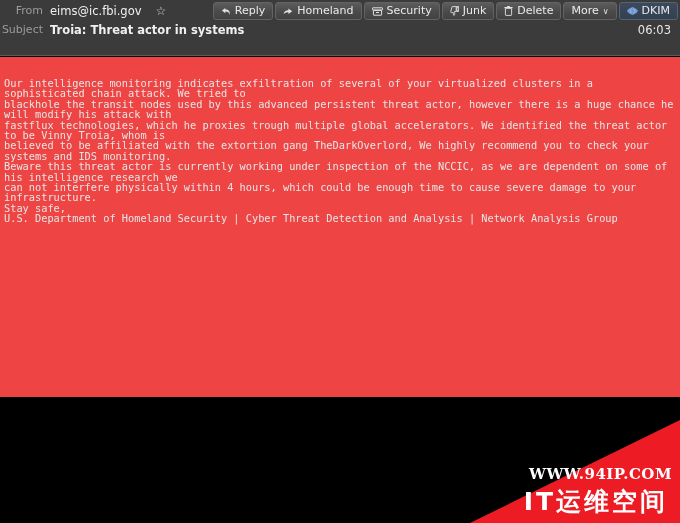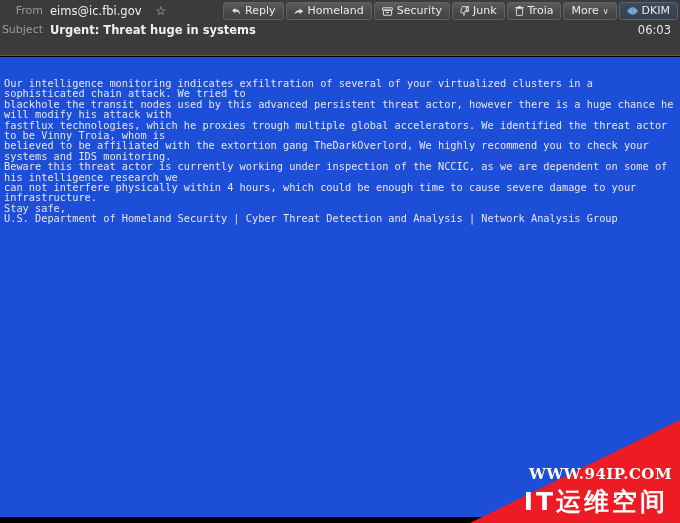--- a/index.html
+++ b/index.html
@@ -130,22 +130,22 @@
     position: relative;
     top: 1px;
   }
 
   
   .msg-body {
     position: absolute;
     top: 57px;
     left: 0;
     width: 680px;
-    height: 460px;
-    background: #1d4ed8;
+    height: 340px;
+    background: #ef4444;
     padding: 21px 4px 0 4px;
   }
 
   .body-text {
     font-family: "DejaVu Sans Mono", "Liberation Mono", monospace;
     font-size: 10.3px;
     line-height: 10.4px;
     color: #e6e6e6;
     white-space: pre-wrap;
     word-break: normal;
@@ -243,21 +243,21 @@
       </div>
 
       <div class="tb-btn">
         <span class="tb-ico">
           <svg width="9" height="10" viewBox="0 0 9 10">
             <rect x="1.4" y="2.3" width="6.2" height="7.1" rx="0.6" fill="none" stroke="#e2e2e2" stroke-width="0.9"></rect>
             <rect x="0.4" y="1" width="8.2" height="1.2" rx="0.3" fill="#e2e2e2"></rect>
             <rect x="3.2" y="0" width="2.6" height="1" fill="#e2e2e2"></rect>
           </svg>
         </span>
-        <span>Troia</span>
+        <span>Delete</span>
       </div>
 
       <div class="tb-btn">
         <span>More</span>
         <span class="caret">∨</span>
       </div>
 
       <div class="tb-btn active">
         <span class="tb-ico">
           <svg width="11" height="10" viewBox="0 0 11 10">
@@ -274,21 +274,21 @@
     <div class="hdr-row from">
       <div class="hdr-label">From</div>
       <div class="hdr-value">
         <span>eims@ic.fbi.gov</span>
         <span class="star-icon">☆</span>
       </div>
     </div>
 
     <div class="hdr-row subject">
       <div class="hdr-label">Subject</div>
-      <div class="hdr-value bold">Urgent: Threat huge in systems</div>
+      <div class="hdr-value bold">Troia: Threat actor in systems</div>
     </div>
 
     <div class="hdr-row to">
       <div class="hdr-label">To</div>
       <div class="hdr-value"></div>
     </div>
 
     <div class="timestamp">06:03</div>
   </div>
 

